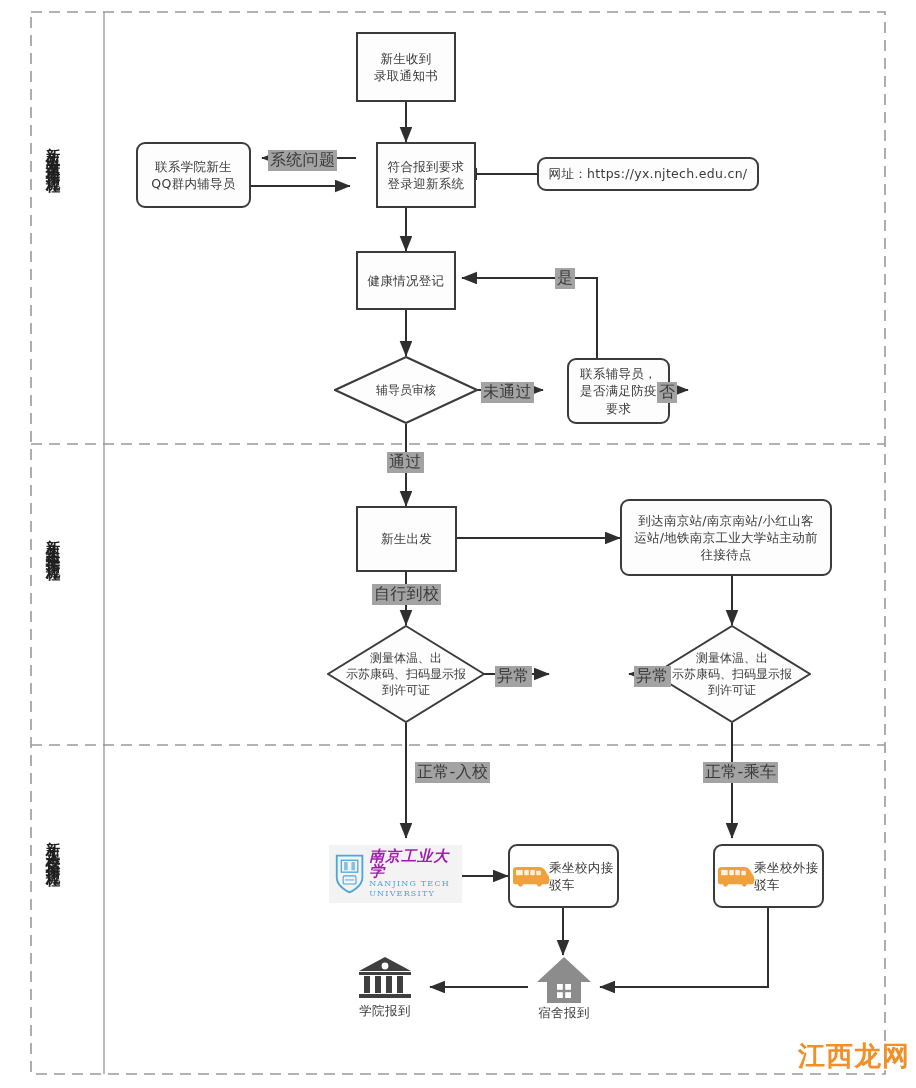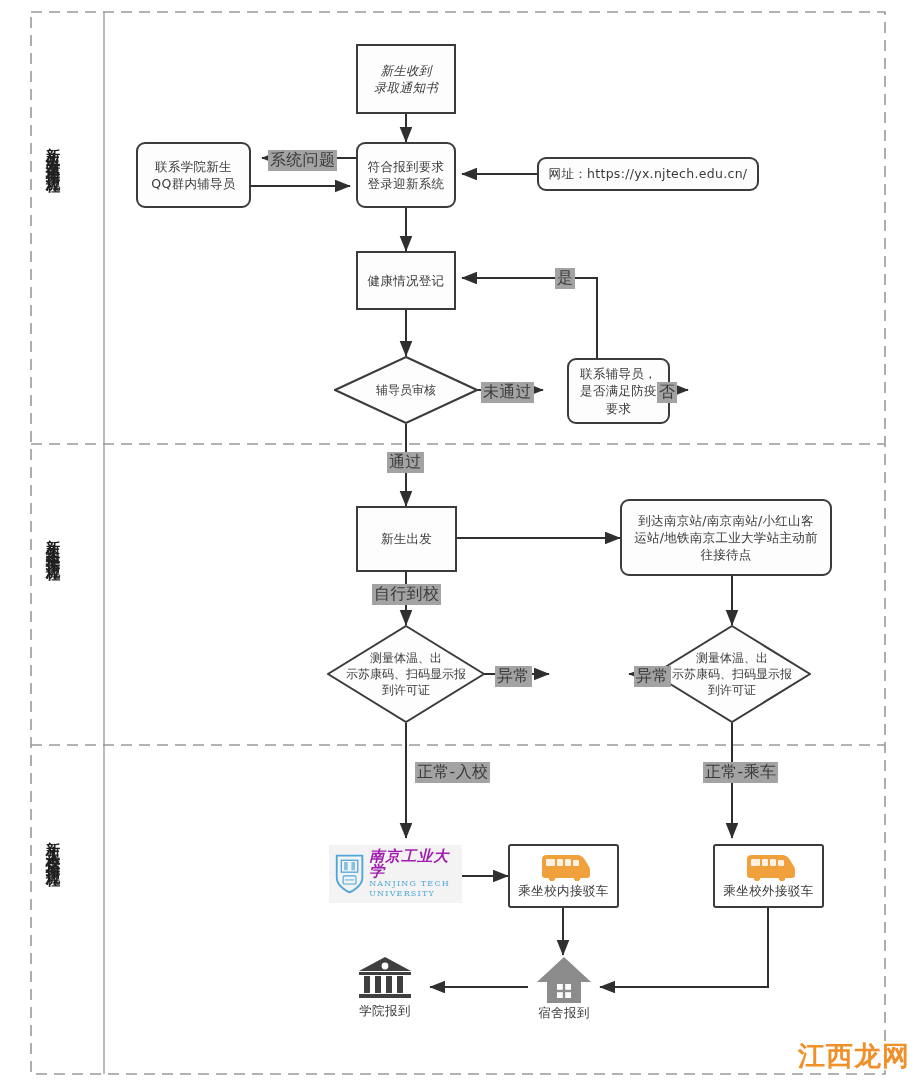--- a/index.html
+++ b/index.html
@@ -24,22 +24,22 @@
 
   .edge-label{position:absolute;font-size:16px;color:#3a3a3a;background:#a3a3a3;
      padding:0 2px;white-space:nowrap;letter-spacing:.3px;}
 
   .vlabel{position:absolute;writing-mode:vertical-rl;text-orientation:upright;
      font-size:14.5px;font-weight:700;color:#1f1f1f;letter-spacing:4px;line-height:1.1;}
 
   .icon-node{position:absolute;display:flex;flex-direction:column;align-items:center;}
   .icon-cap{font-size:12.5px;color:#3a3a3a;letter-spacing:.4px;}
 
-  .bus-box{position:absolute;box-sizing:border-box;border:2px solid #3b3b3b;border-radius:3px;
-     background:#fff;display:flex;flex-direction:column;align-items:center;justify-content:center;}
+  .bus-box{position:absolute;box-sizing:border-box;border:2px solid #3b3b3b;border-radius:9px;
+     background:#fff;display:flex;flex-direction:row;align-items:center;justify-content:center;}
   .bus-box .bcap{font-size:12.5px;color:#3a3a3a;margin-top:2px;letter-spacing:.4px;}
 
   .logo-box{position:absolute;background:#f3f3f3;display:flex;align-items:center;
      justify-content:flex-start;box-sizing:border-box;padding:3px 5px;}
   .logo-text{display:flex;flex-direction:column;justify-content:center;margin-left:4px;}
   .logo-cn{font-family:"DejaVu Serif","Liberation Serif",serif;font-size:15px;color:#a21caf;
      font-weight:700;letter-spacing:1px;font-style:italic;line-height:1;}
   .logo-en1,.logo-en2{font-family:"DejaVu Serif","Liberation Serif",serif;font-size:8px;
      color:#4da6d9;letter-spacing:1.2px;line-height:1.25;}
 
@@ -109,28 +109,28 @@
       <path d="M768,908 L768,987 L600,987" marker-end="url(#ah)"></path>
 
       <line x1="528" y1="987" x2="430" y2="987" marker-end="url(#ah)"></line>
     </g>
   </svg>
 
   <div class="vlabel" style="left:44px;top:136px;height:190px;">新生出发前操作流程</div>
   <div class="vlabel" style="left:44px;top:528px;height:190px;">新生途中操作流程</div>
   <div class="vlabel" style="left:44px;top:830px;height:190px;">新生入校后操作流程</div>
 
-  <div class="node rect" style="left:356px;top:44px;width:100px;height:70px;font-style:italic;">
+  <div class="node rect" style="left:356px;top:32px;width:100px;height:70px;">
     <div class="txt">
       <span>新生收到</span><br>
       <span>录取通知书</span>
     </div>
   </div>
 
-  <div class="node rect" style="left:356px;top:142px;width:100px;height:66px;border-radius:9px;">
+  <div class="node rect" style="left:376px;top:142px;width:100px;height:66px;">
     <div class="txt">
       <span>符合报到要求</span><br>
       <span>登录迎新系统</span>
     </div>
   </div>
 
   <div class="node round" style="left:136px;top:142px;width:115px;height:66px;">
     <div class="txt">
       <span>联系学院新生</span><br>
       <span>QQ群内辅导员</span>

